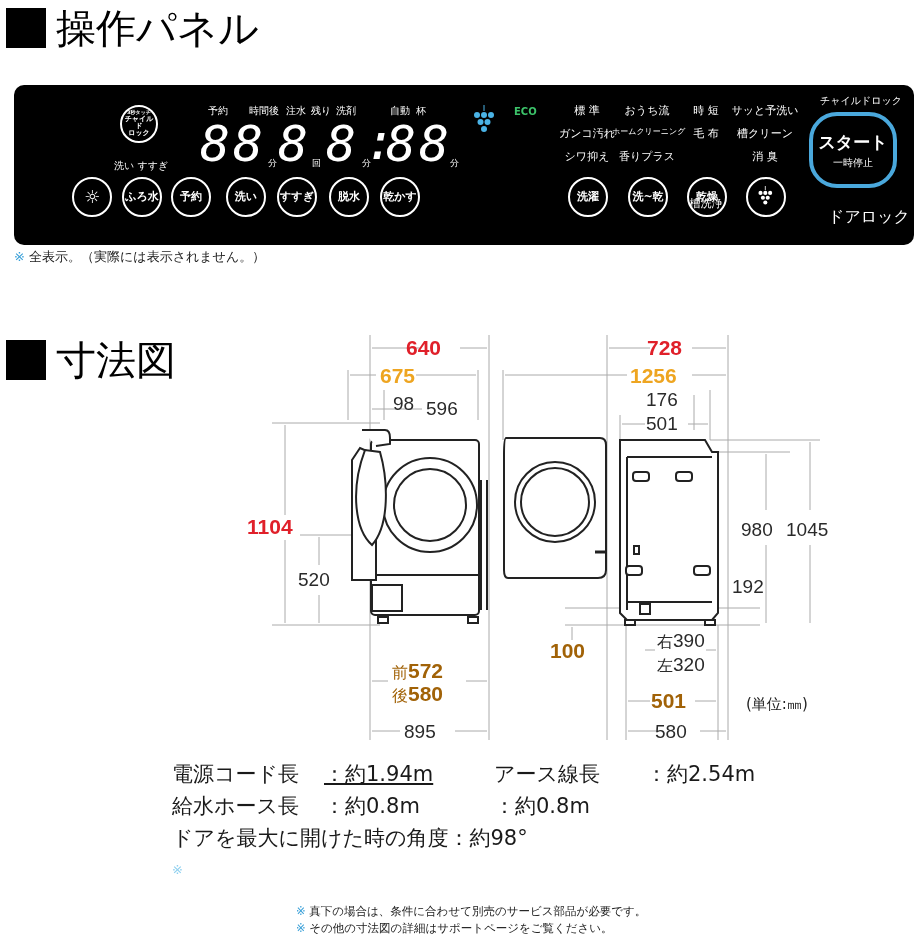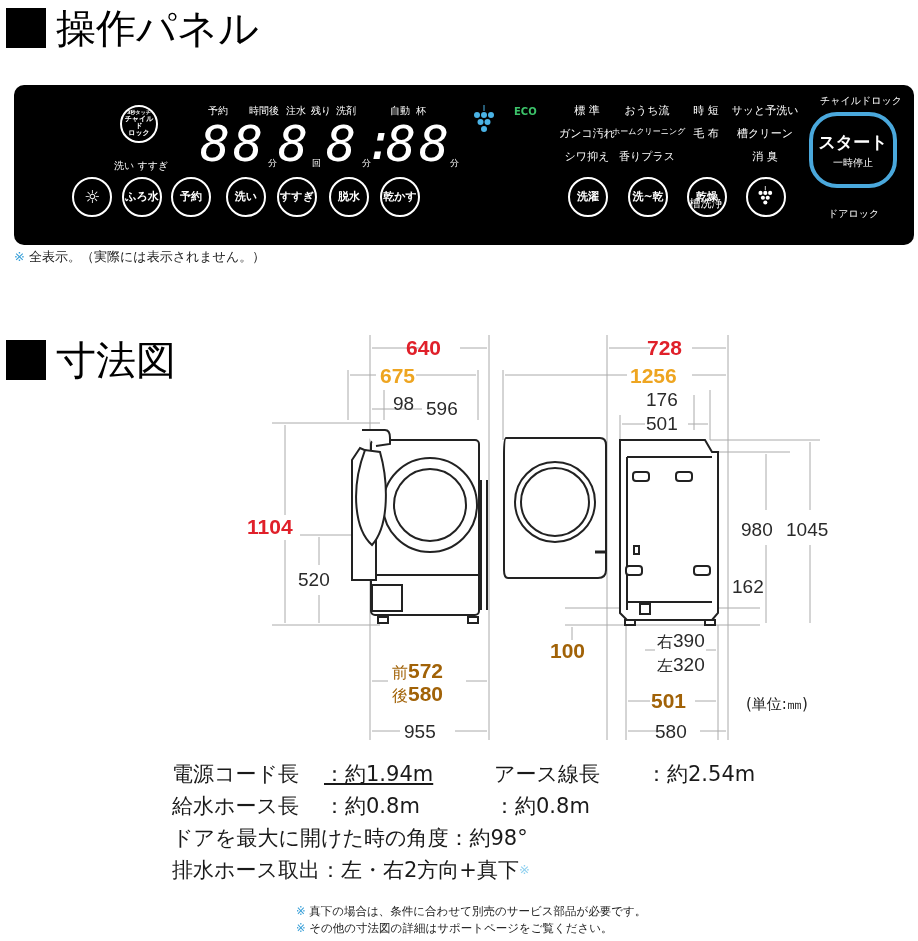--- a/index.html
+++ b/index.html
@@ -144,21 +144,21 @@
       <circle cx="12" cy="24" r="3" fill="#fff"></circle>
       <line x1="12" y1="0" x2="12" y2="6" stroke="#fff" stroke-width="1.2"></line>
     </svg>
   </div>
 
   <div class="small-lbl" style="left:806px; top:9px; font-size:10px;">チャイルドロック</div>
   <div class="start-btn">
     <span class="big">スタート</span>
     <span class="sm">一時停止</span>
   </div>
-  <div class="small-lbl" style="left:814px; top:122px; font-size:10px;">ドアロック</div>
+  <div class="small-lbl" style="left:814px; top:122px; font-size:16px;">ドアロック</div>
 </div>
 <div class="pnote">
   <span class="mark">※</span>
   <span>全表示。（実際には表示されません。）</span>
 </div>
 
 <div class="section-title" style="top:340px;">
   <span class="sq"></span>
   <span>寸法図</span>
 </div>
@@ -261,29 +261,29 @@
   </svg>
 
   <div class="dim red" style="left:406px; top:7px;">640</div>
   <div class="dim orange" style="left:380px; top:35px;">675</div>
   <div class="dim" style="left:393px; top:64px;">98</div>
   <div class="dim" style="left:426px; top:69px;">596</div>
   <div class="dim red" style="left:247px; top:186px;">1104</div>
   <div class="dim" style="left:298px; top:240px;">520</div>
   <div class="dim blue" style="left:392px; top:330px;"><span class="jp">前</span><span>572</span></div>
   <div class="dim blue" style="left:392px; top:353px;"><span class="jp">後</span><span>580</span></div>
-  <div class="dim" style="left:404px; top:392px;">955</div>
+  <div class="dim" style="left:404px; top:392px;">895</div>
 
   <div class="dim red" style="left:647px; top:7px;">728</div>
   <div class="dim orange" style="left:630px; top:35px;">1256</div>
   <div class="dim" style="left:646px; top:60px;">176</div>
   <div class="dim" style="left:646px; top:84px;">501</div>
   <div class="dim" style="left:741px; top:190px;">980</div>
   <div class="dim" style="left:786px; top:190px;">1045</div>
-  <div class="dim" style="left:732px; top:247px;">162</div>
+  <div class="dim" style="left:732px; top:247px;">192</div>
   <div class="dim blue" style="left:550px; top:310px;">100</div>
   <div class="dim" style="left:657px; top:301px;"><span class="jp">右</span><span>390</span></div>
   <div class="dim" style="left:657px; top:325px;"><span class="jp">左</span><span>320</span></div>
   <div class="dim blue" style="left:651px; top:360px;">501</div>
   <div class="dim" style="left:655px; top:392px;">580</div>
 
   <div class="units">(単位:㎜)</div>
 </div>
 
 <div class="specs">
@@ -295,21 +295,20 @@
   </div>
   <div class="row">
     <span class="k" style="width:152px;">給水ホース長</span>
     <span class="k" style="width:170px;">：約0.8m</span>
     <span class="k">：約0.8m</span>
   </div>
   <div class="row">
       <span>ドアを最大に開けた時の角度：約98°</span>
     </div>
   <div class="row">
-      <span>排水ホース取出：左・右2方向+真下</span>
       <span class="mark">※</span>
     </div>
 </div>
 
 <div class="notes">
   <div><span class="mark">※</span> <span>真下の場合は、条件に合わせて別売のサービス部品が必要です。</span></div>
   <div><span class="mark">※</span> <span>その他の寸法図の詳細はサポートページをご覧ください。</span></div>
 </div>
 
 </body></html>

